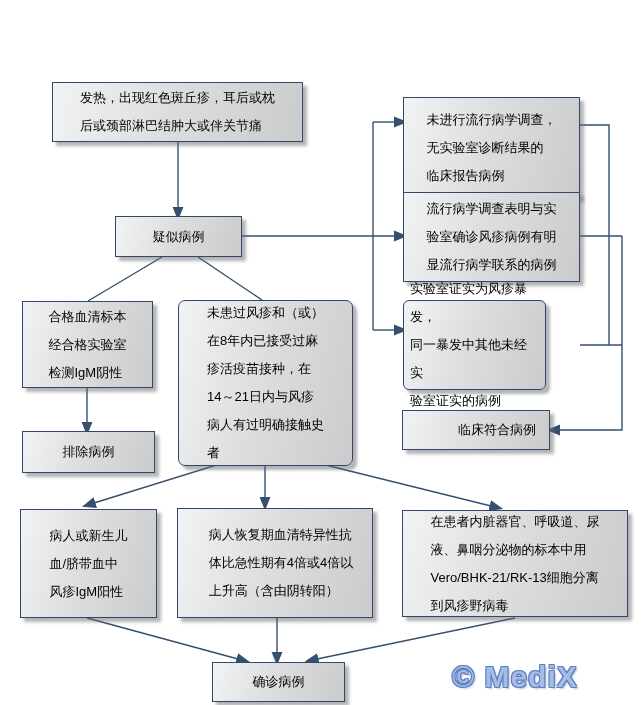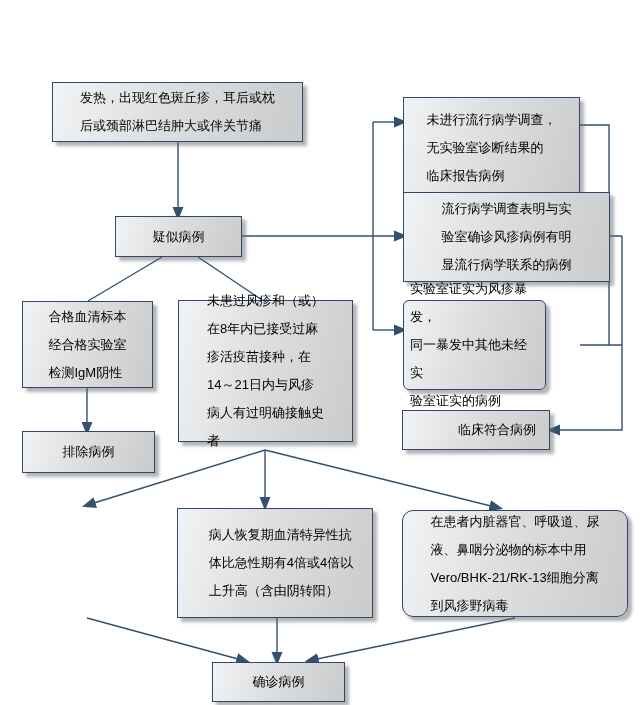--- a/index.html
+++ b/index.html
@@ -70,21 +70,21 @@
   <div class="node center" style="left:115px;top:216px;width:127px;height:41px;">
     <span class="txt">疑似病例</span>
   </div>
 
   <div class="node" style="left:403px;top:82px;width:177px;height:101px;margin-top:15px;">
     <span class="txt">未进行流行病学调查，
 无实验室诊断结果的
 临床报告病例</span>
   </div>
 
-  <div class="node" style="left:403px;top:192px;width:207px;height:90px;">
+  <div class="node" style="left:403px;top:192px;width:177px;height:90px;">
     <span class="txt">流行病学调查表明与实
 验室确诊风疹病例有明
 显流行病学联系的病例</span>
   </div>
 
   <div class="node" style="left:403px;top:300px;width:143px;height:90px;border-radius:6px;">
     <span class="txt">实验室证实为风疹暴发，
 同一暴发中其他未经实
 验室证实的病例</span>
   </div>
@@ -96,41 +96,47 @@
   <div class="node" style="left:22px;top:301px;width:131px;height:87px;">
     <span class="txt">合格血清标本
 经合格实验室
 检测IgM阴性</span>
   </div>
 
   <div class="node center" style="left:22px;top:431px;width:133px;height:42px;">
     <span class="txt">排除病例</span>
   </div>
 
-  <div class="node" style="left:178px;top:300px;width:175px;height:142px;">
+  <div class="node" style="left:178px;top:300px;width:175px;height:166px;border-radius:7px;">
     <span class="txt">未患过风疹和（或）
 在8年内已接受过麻
 疹活疫苗接种，在
 14～21日内与风疹
 病人有过明确接触史
 者</span>
   </div>
 
+  <div class="node" style="left:20px;top:509px;width:137px;height:109px;">
+    <span class="txt">病人或新生儿
+血/脐带血中
+风疹IgM阳性</span>
+  </div>
 
   <div class="node" style="left:177px;top:508px;width:196px;height:110px;padding-left:12px;">
     <span class="txt">病人恢复期血清特异性抗
 体比急性期有4倍或4倍以
 上升高（含由阴转阳）</span>
   </div>
 
-  <div class="node" style="left:402px;top:510px;width:226px;height:107px;border-radius:11px;">
+  <div class="node" style="left:402px;top:510px;width:226px;height:107px;">
     <span class="txt">在患者内脏器官、呼吸道、尿
 液、鼻咽分泌物的标本中用
 Vero/BHK-21/RK-13细胞分离
 到风疹野病毒</span>
   </div>
 
   <div class="node center" style="left:212px;top:662px;width:133px;height:40px;">
     <span class="txt">确诊病例</span>
   </div>
 
+  <div id="watermark">© MediX</div>
 
 </div>
 
 </body></html>

